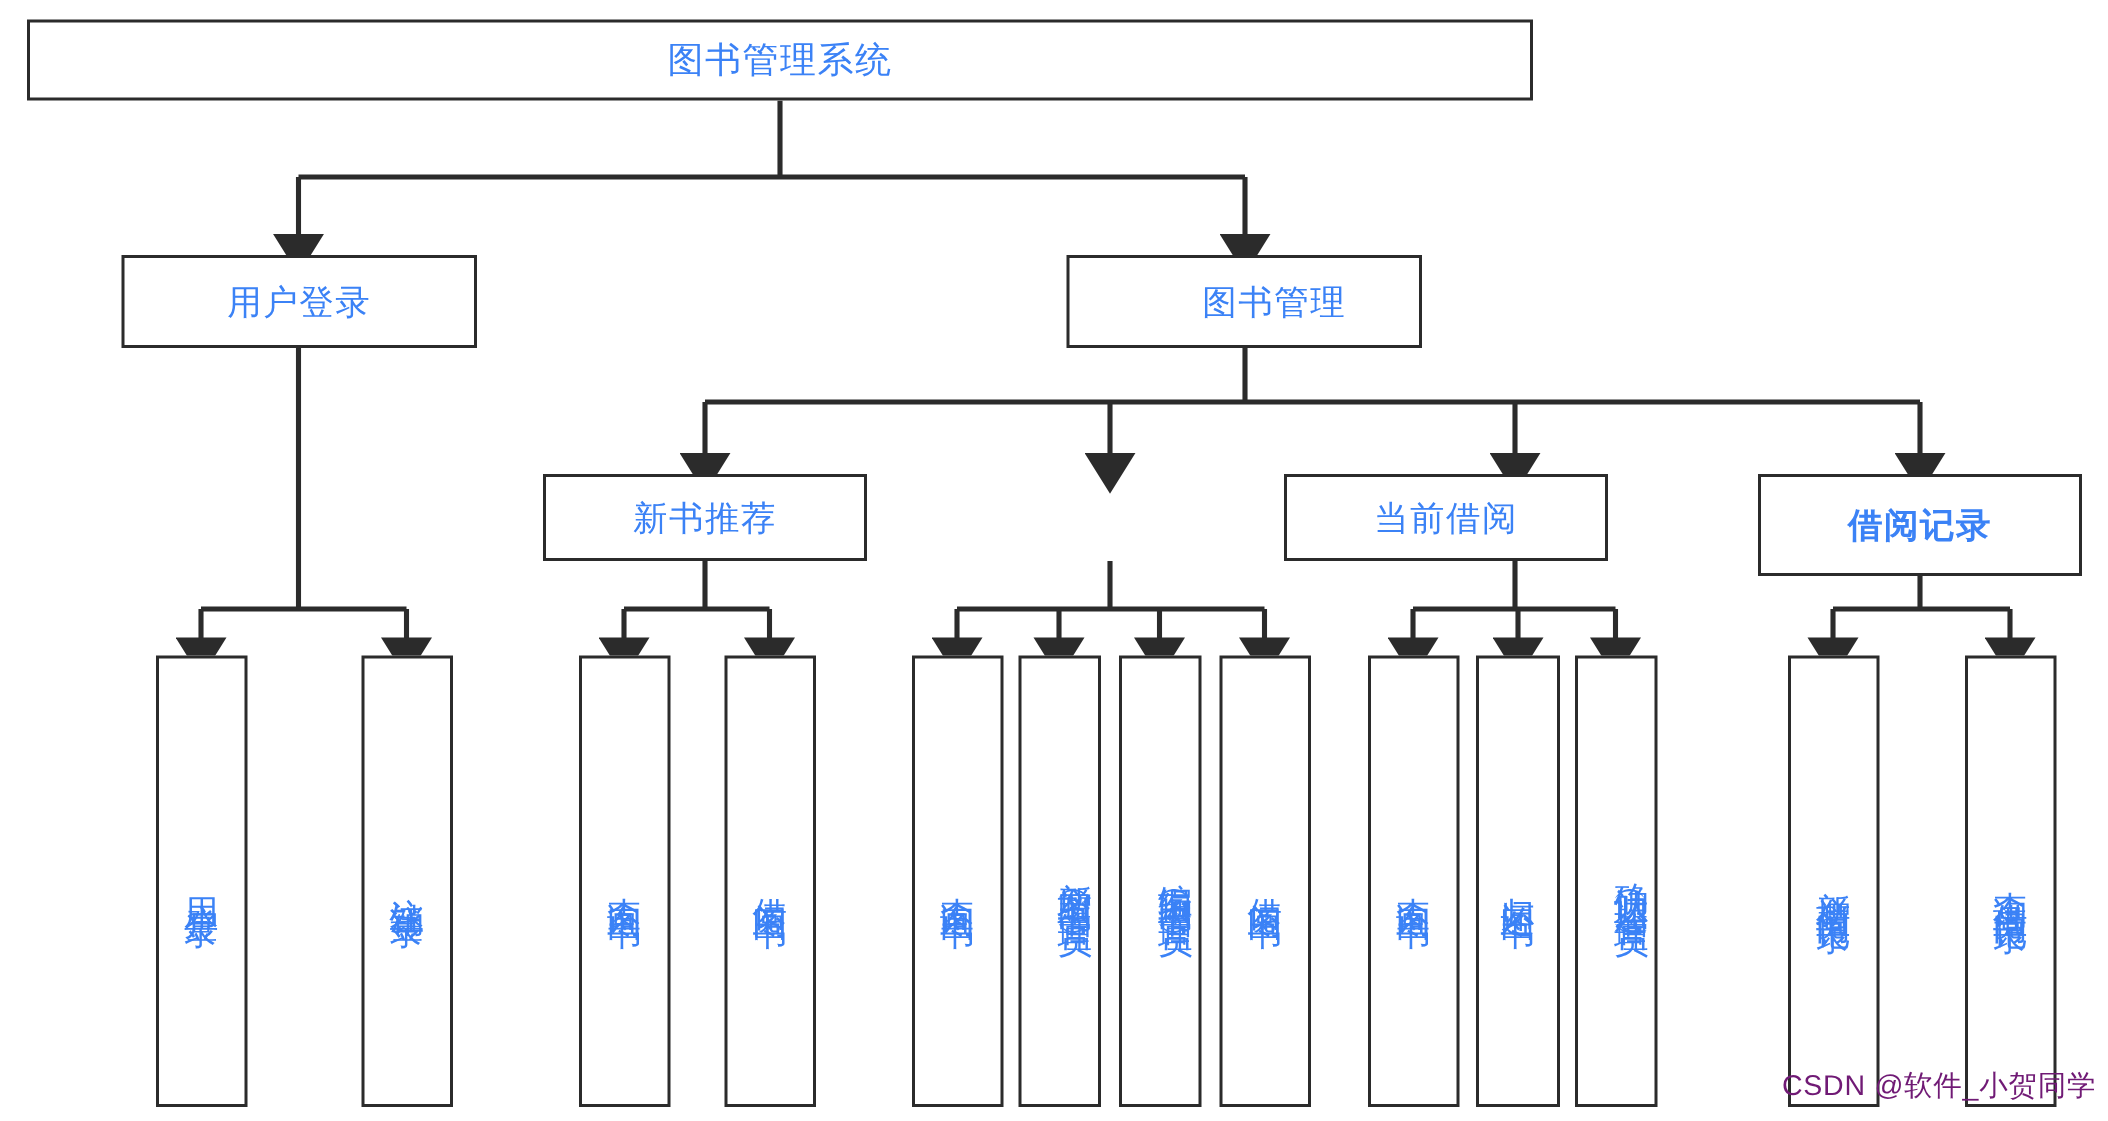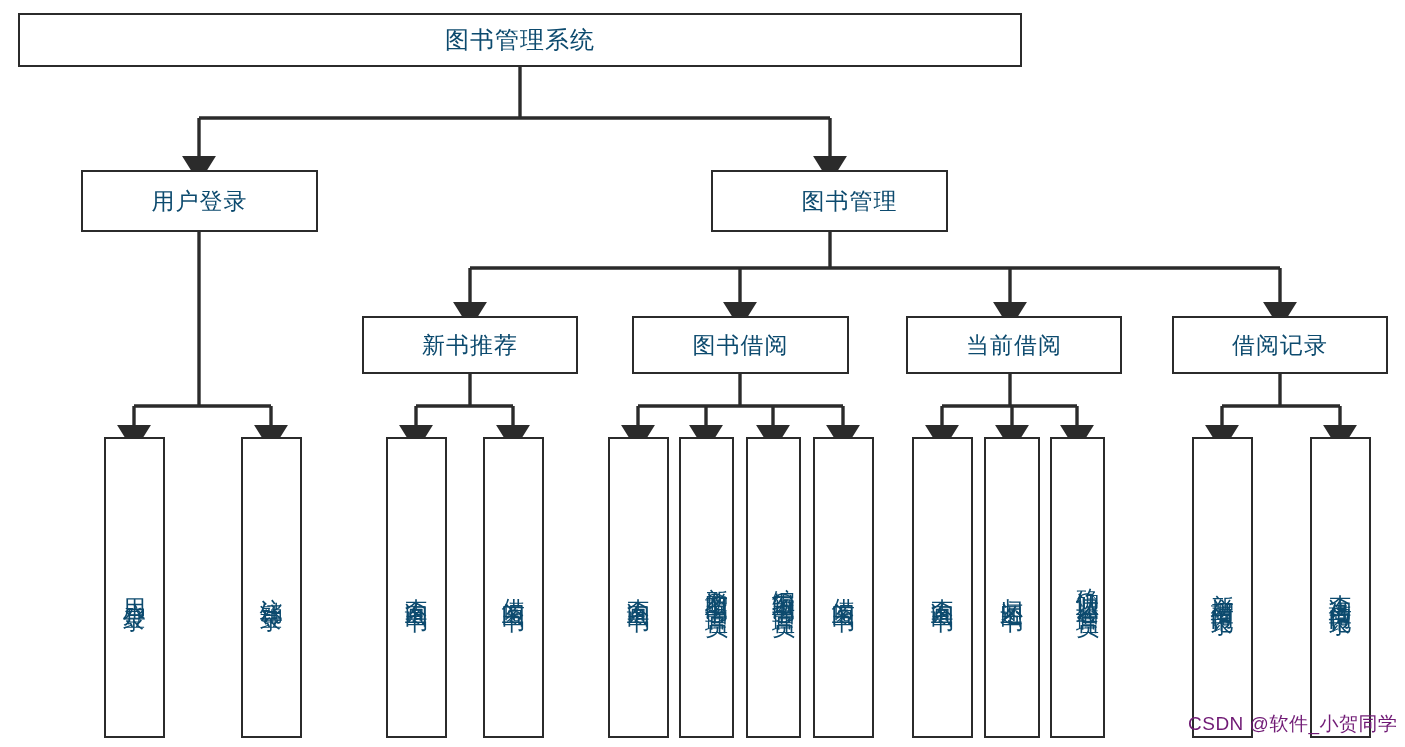--- a/index.html
+++ b/index.html
@@ -27,21 +27,21 @@
     pointer-events: none;
   }
   .node {
     position: absolute;
     box-sizing: border-box;
     background: #ffffff;
     border: 2.5px solid #2b2b2b;
     display: flex;
     align-items: center;
     justify-content: center;
-    color: #0c4a6e;
+    color: #3b82f6;
   }
   .node.horiz {
     font-size: 23px;
     letter-spacing: 1px;
   }
   .node.root {
     font-size: 24px;
     border-width: 2.5px;
   }
   
@@ -140,27 +140,24 @@
   <div class="node horiz" style="left: 81px; top: 170px; width: 237px; height: 62px;">
     <span>用户登录</span>
   </div>
   <div class="node horiz" style="left: 711px; top: 170px; width: 237px; height: 62px; padding-left: 40px;">
     <span>图书管理</span>
   </div>
 
   <div class="node horiz" style="left: 362px; top: 316px; width: 216px; height: 58px; justify-content: center;">
     <span>新书推荐</span>
   </div>
-  <div class="node horiz" style="left: 632px; top: 316px; width: 217px; height: 58px;">
-    <span>图书借阅</span>
-  </div>
-  <div class="node horiz" style="left: 906px; top: 316px; width: 216px; height: 58px;">
+  <div class="node horiz" style="left: 856px; top: 316px; width: 216px; height: 58px;">
     <span>当前借阅</span>
   </div>
-  <div class="node horiz" style="left: 1172px; top: 316px; width: 216px; height: 58px;">
+  <div class="node horiz" style="left: 1172px; top: 316px; width: 216px; height: 68px; font-weight: bold;">
     <span>借阅记录</span>
   </div>
 
   <div class="node vert align-center" style="left: 104px; top: 437px; width: 61px; height: 301px;">
     <span class="vlabel">用户登录</span>
   </div>
   <div class="node vert align-center" style="left: 241px; top: 437px; width: 61px; height: 301px;">
     <span class="vlabel">注销登录</span>
   </div>
   <div class="node vert align-center" style="left: 386px; top: 437px; width: 61px; height: 301px;">

